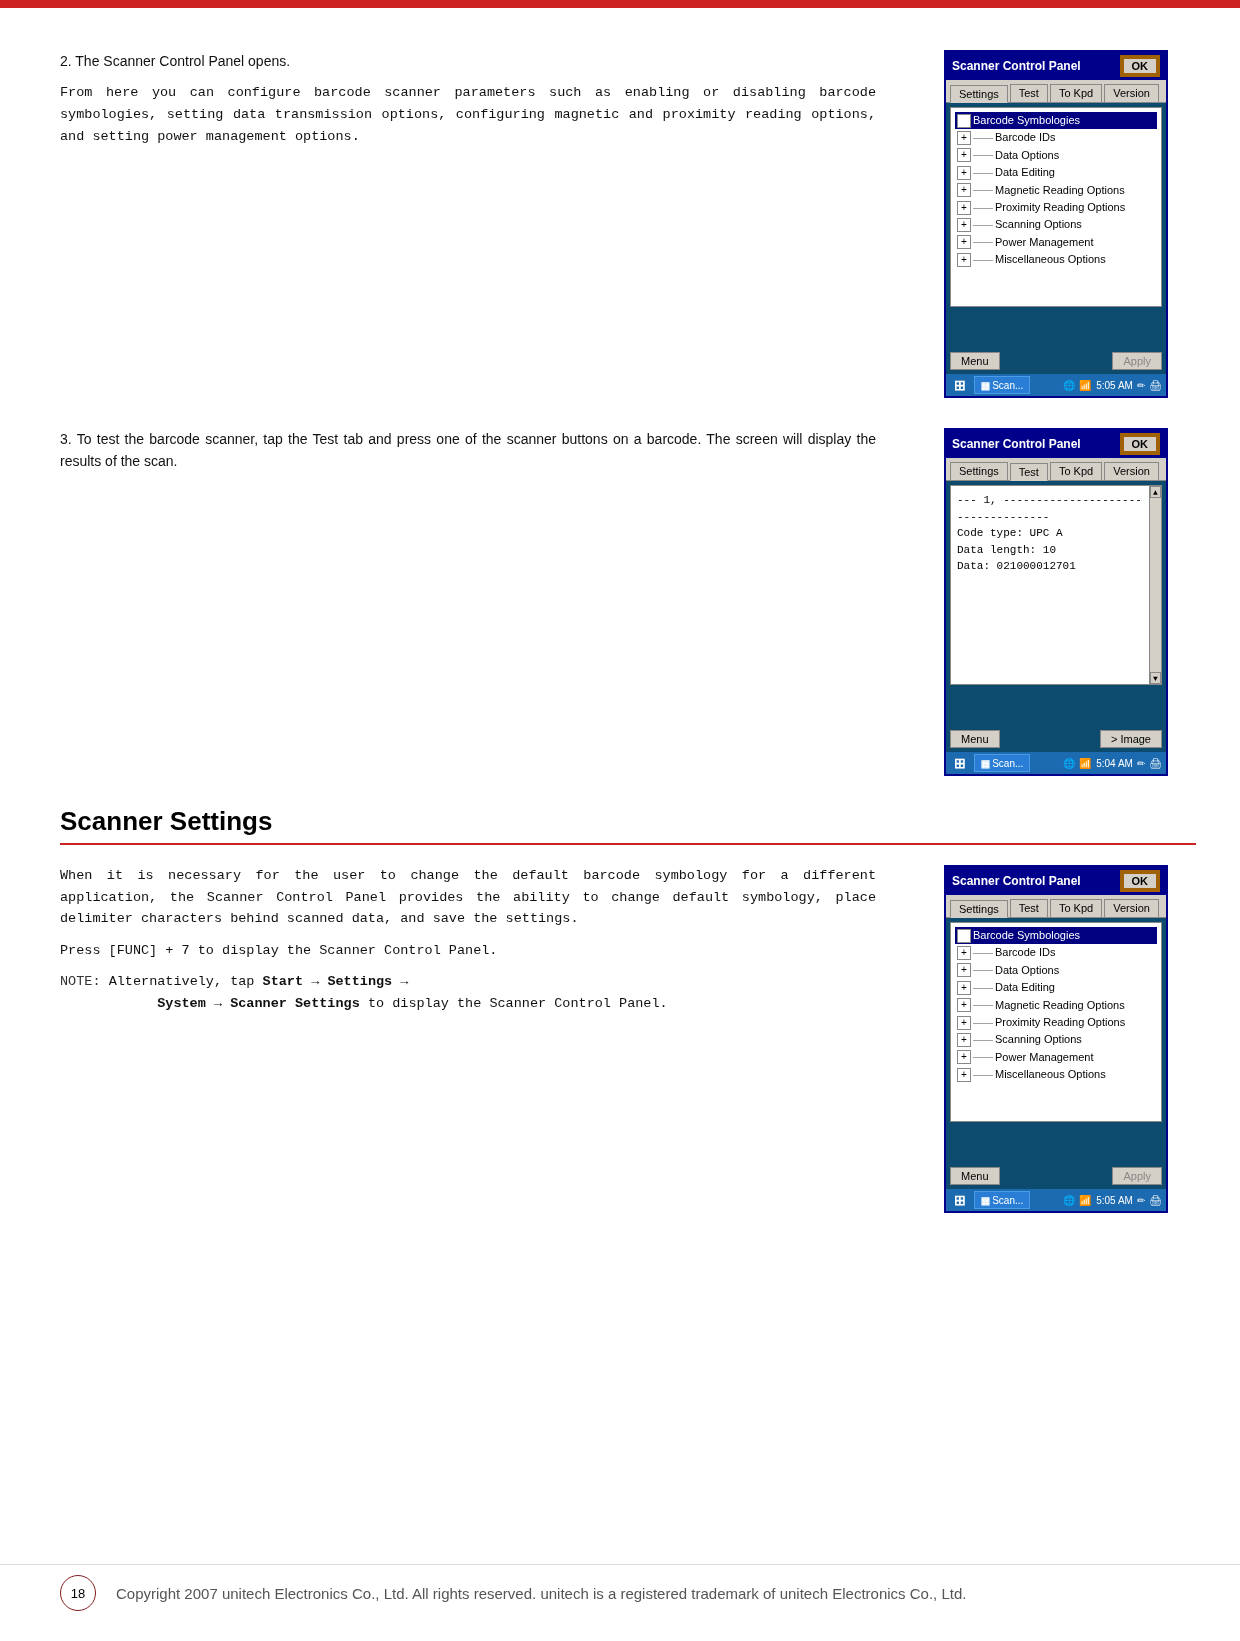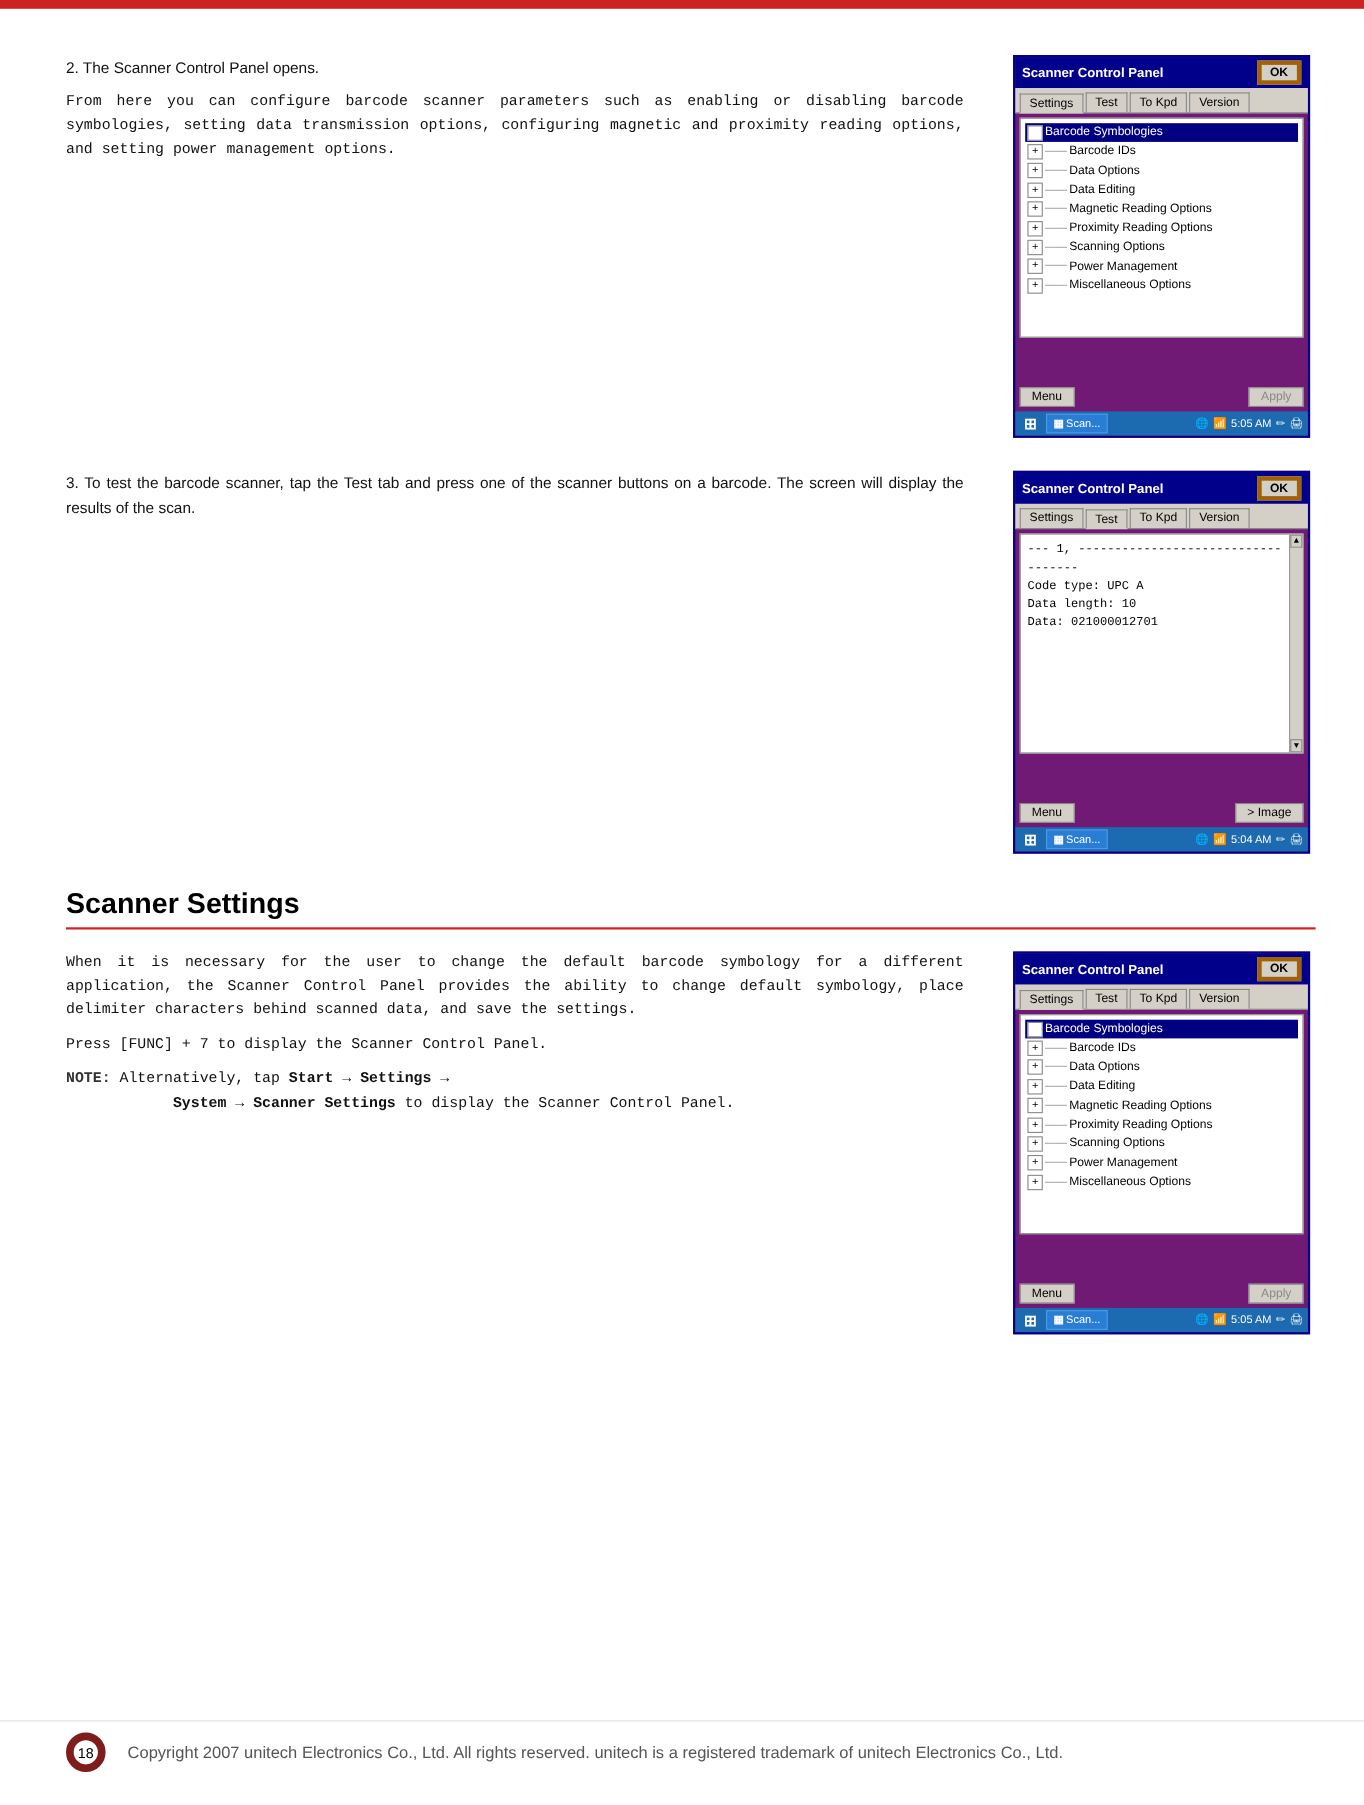--- a/index.html
+++ b/index.html
@@ -64,23 +64,23 @@
 
     .screenshot-col {
       flex: 0 0 280px;
       display: flex;
       align-items: flex-start;
       justify-content: center;
     }
 
     
     .scanner-window {
-      width: 270px;
+      width: 224px;
       border: 2px solid #00008b;
-      background: #701a75;
+      background: #0c4a6e;
       font-family: Arial, sans-serif;
       font-size: 11px;
     }
 
     .scanner-titlebar {
       background: #00008b;
       color: #fff;
       padding: 3px 6px;
       display: flex;
       justify-content: space-between;
@@ -254,21 +254,21 @@
       background: #cc2222;
       margin-bottom: 20px;
     }
 
     .note-text {
       font-family: Arial, sans-serif;
       font-size: 13.5px;
     }
 
     .note-label {
-      font-weight: bold;
+      font-weight: normal;
       color: #333;
     }
 
     
     .page-footer {
       position: absolute;
       bottom: 20px;
       left: 0;
       right: 0;
       display: flex;
@@ -276,21 +276,21 @@
       padding: 10px 60px;
       border-top: 1px solid #ddd;
       font-size: 11px;
       color: #555;
     }
 
     .page-number-circle {
       width: 36px;
       height: 36px;
       border-radius: 50%;
-      border: 7px solid #7f1d1d;
+      border: 1px solid #7f1d1d;
       display: flex;
       align-items: center;
       justify-content: center;
       font-size: 13px;
       color: #000;
       margin-right: 20px;
     }
 
     .footer-copyright {
       font-size: 15px;

